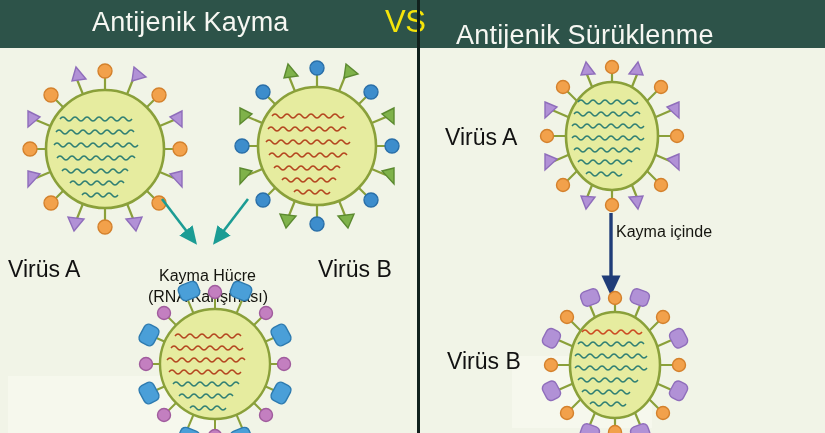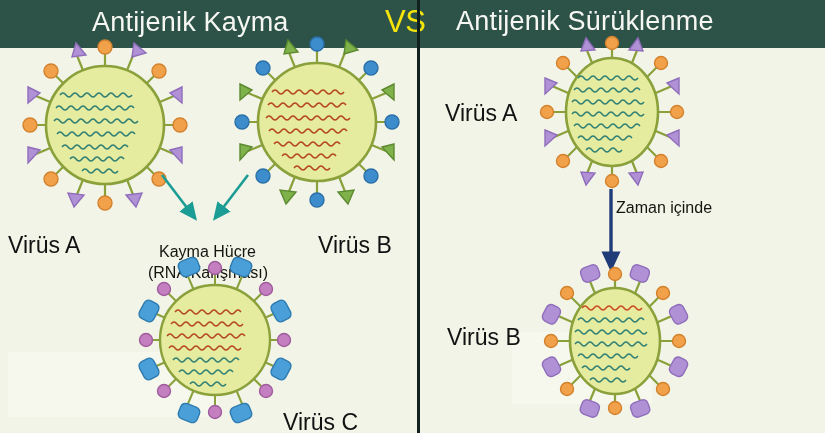--- a/index.html
+++ b/index.html
@@ -20,38 +20,38 @@
   }
   .header .title{
     position:absolute;
     color:#f6f7f2;
     font-size:27px;
     letter-spacing:.2px;
     white-space:nowrap;
     font-family:"Liberation Sans", sans-serif;
   }
   .title-left{left:92px;top:7px;}
-  .title-right{left:456px;top:6px;}
+  .title-right{left:456px;top:20px;}
   .vs-badge{
     position:absolute;left:385px;top:4px;
     color:#f5e40a;
     font-size:31px;
     font-weight:normal;
     letter-spacing:-.5px;
     white-space:nowrap;
   }
 
   
   .divider{
     position:absolute;left:417px;top:0;width:3px;height:433px;
     background:#11211d;
   }
 
   
-  .panel{position:absolute;top:32px;height:374px;text-decoration:underline;}
+  .panel{position:absolute;top:56px;height:374px;text-decoration:underline;}
   .panel-left{left:0;width:417px;}
   .panel-right{left:420px;width:405px;}
 
   
   .band{position:absolute;background:#f7f9ef;opacity:.75;}
 
   
   .virus{position:absolute;}
   .virus svg{display:block;overflow:visible;}
 
@@ -350,21 +350,21 @@
     <div class="virus" style="left:178px;top:155px;">
       <svg width="26" height="90" viewBox="0 0 26 90">
         <defs>
           <marker id="navyArrow" markerWidth="6" markerHeight="6" refX="2.8" refY="2.8" orient="auto" markerUnits="strokeWidth">
             <path d="M0,0 L6,2.8 L0,5.6 z" fill="#1f3c78"></path>
           </marker>
         </defs>
         <line x1="13" y1="2" x2="13" y2="74" stroke="#1f3c78" stroke-width="3.4" marker-end="url(#navyArrow)"></line>
       </svg>
     </div>
-    <div class="lbl-sm" style="left:196px;top:166px;">Zaman içinde</div>
+    <div class="lbl-sm" style="left:196px;top:166px;">Kayma içinde</div>
 
     <div class="virus" style="left:116px;top:233px;">
       <svg width="158" height="152" viewBox="0 0 158 152">
         <g stroke="#8aa03a" stroke-width="2.2" fill="none">
           <line x1="79" y1="76" x2="79" y2="12"></line>
             <line x1="79" y1="76" x2="79" y2="140"></line>
           <line x1="79" y1="76" x2="18" y2="76"></line>
             <line x1="79" y1="76" x2="140" y2="76"></line>
           <line x1="79" y1="76" x2="33" y2="30"></line>
             <line x1="79" y1="76" x2="125" y2="30"></line>

